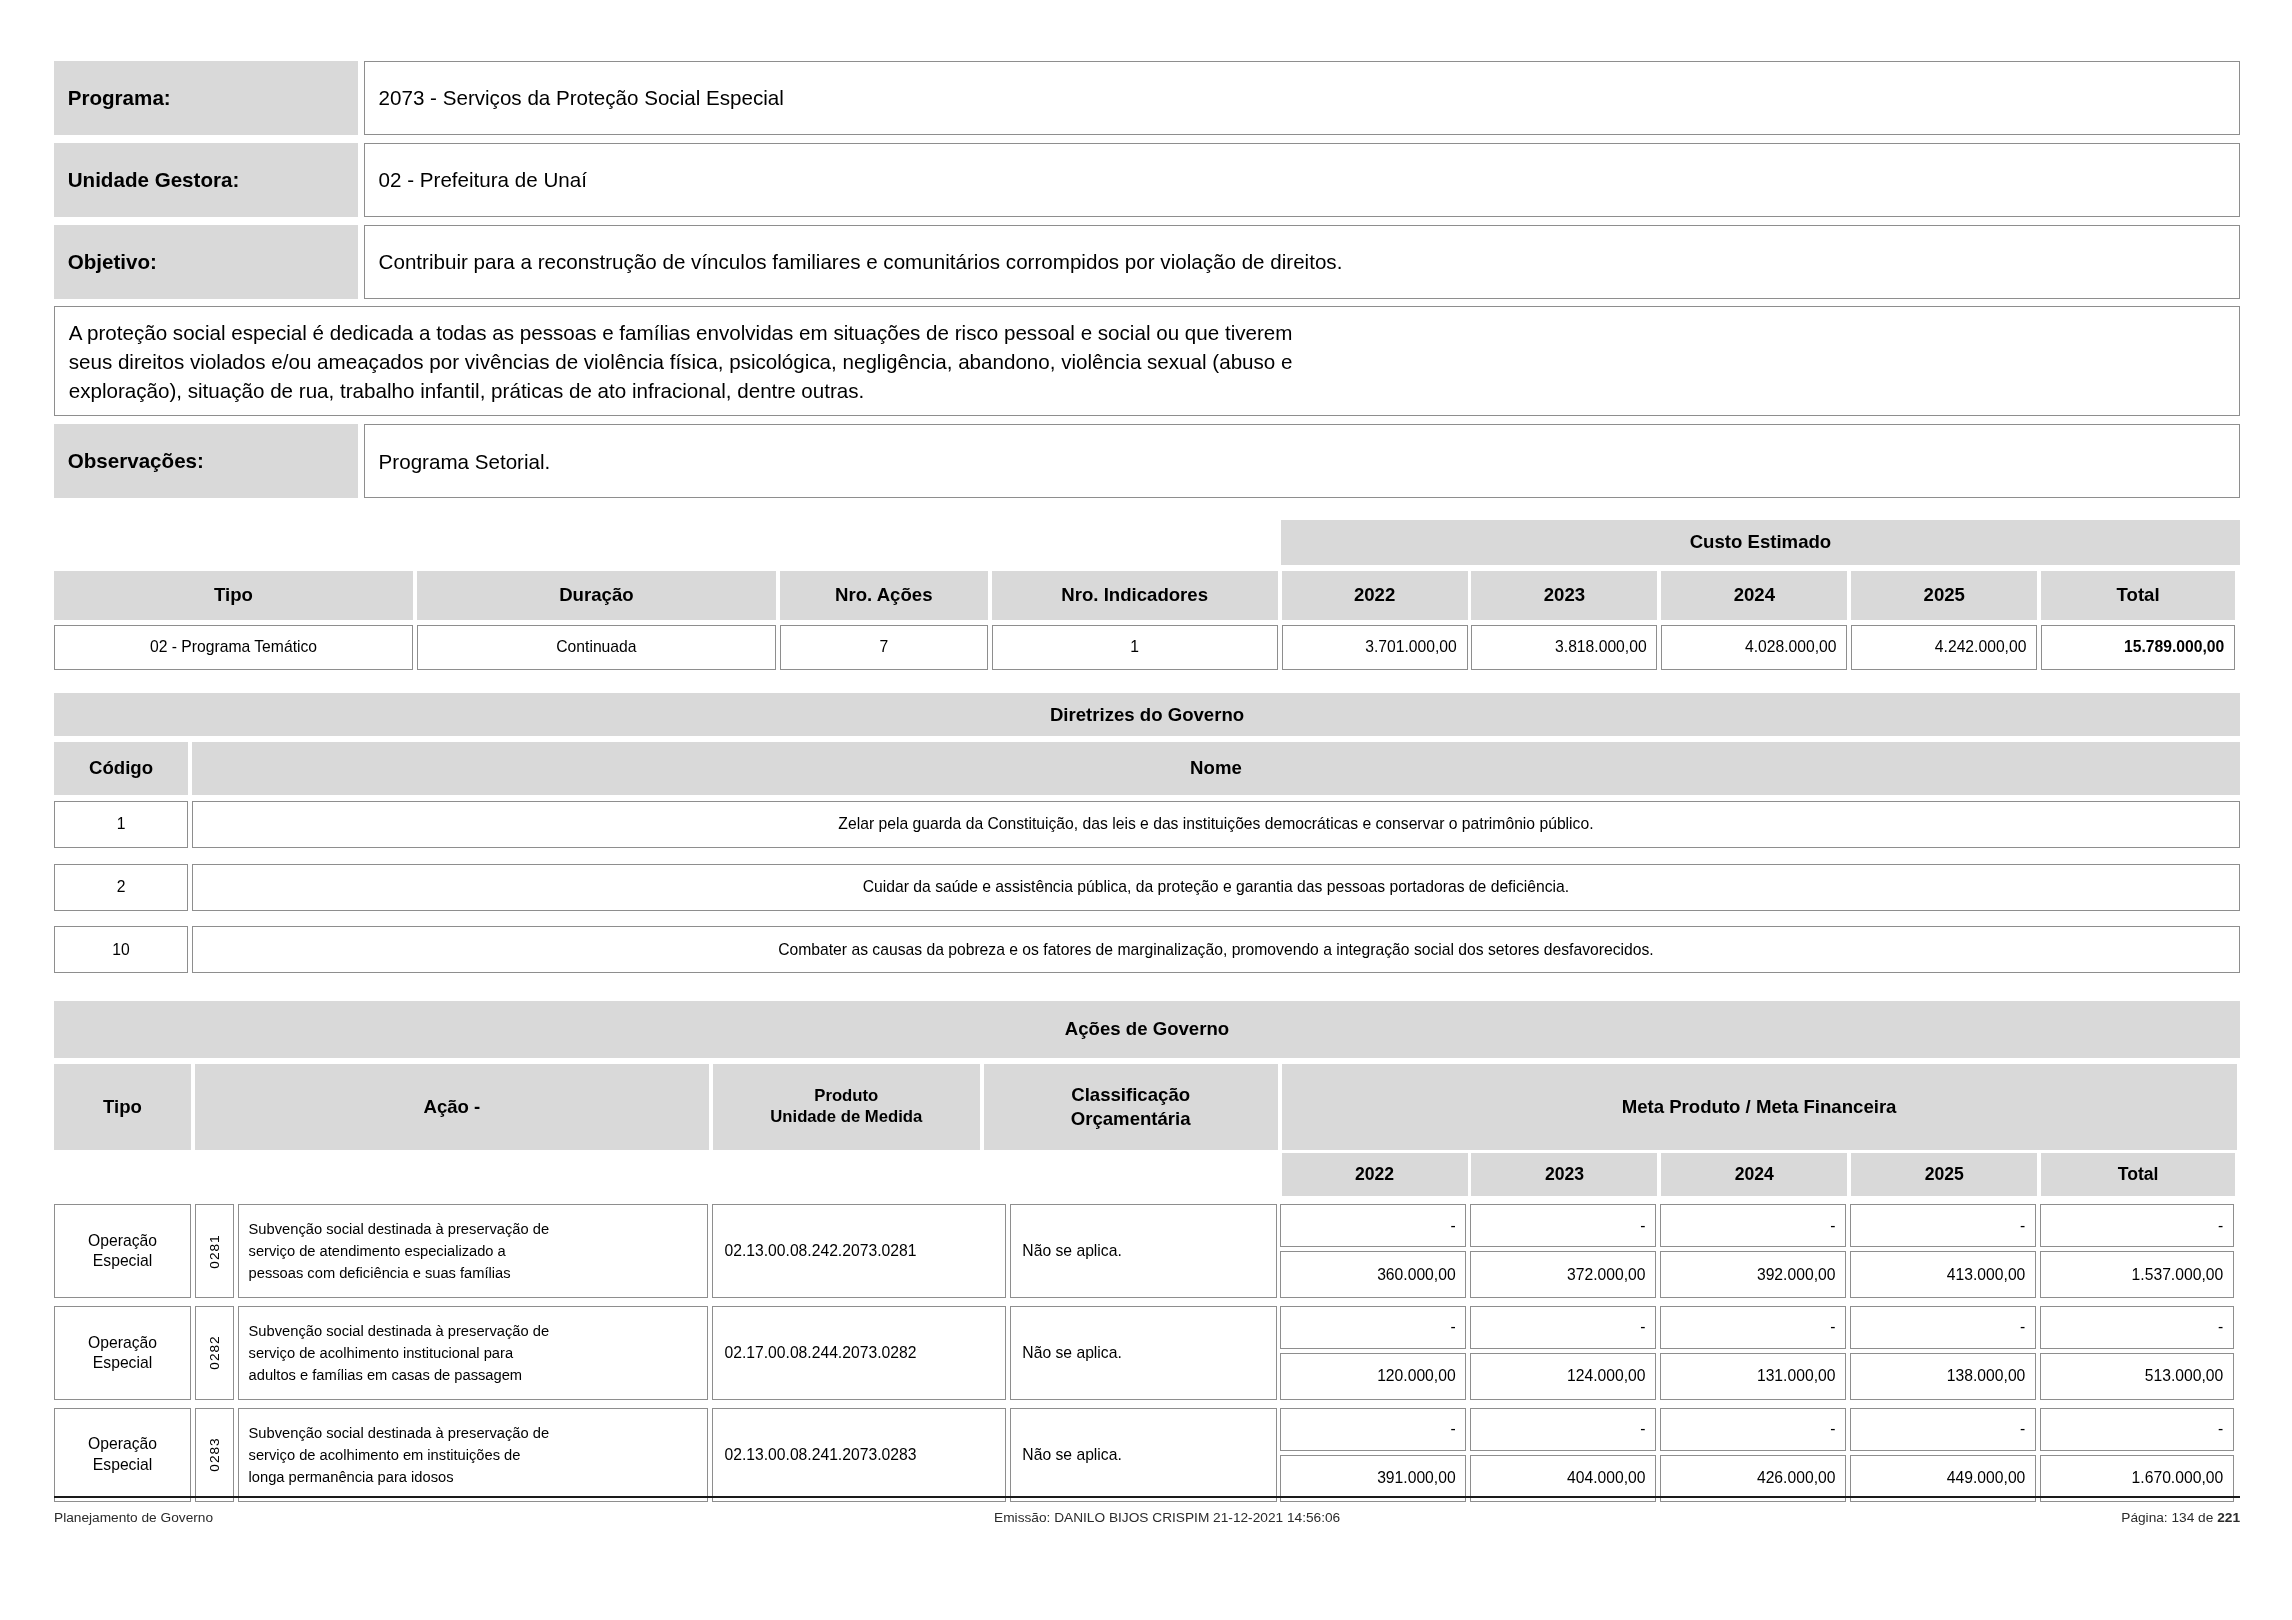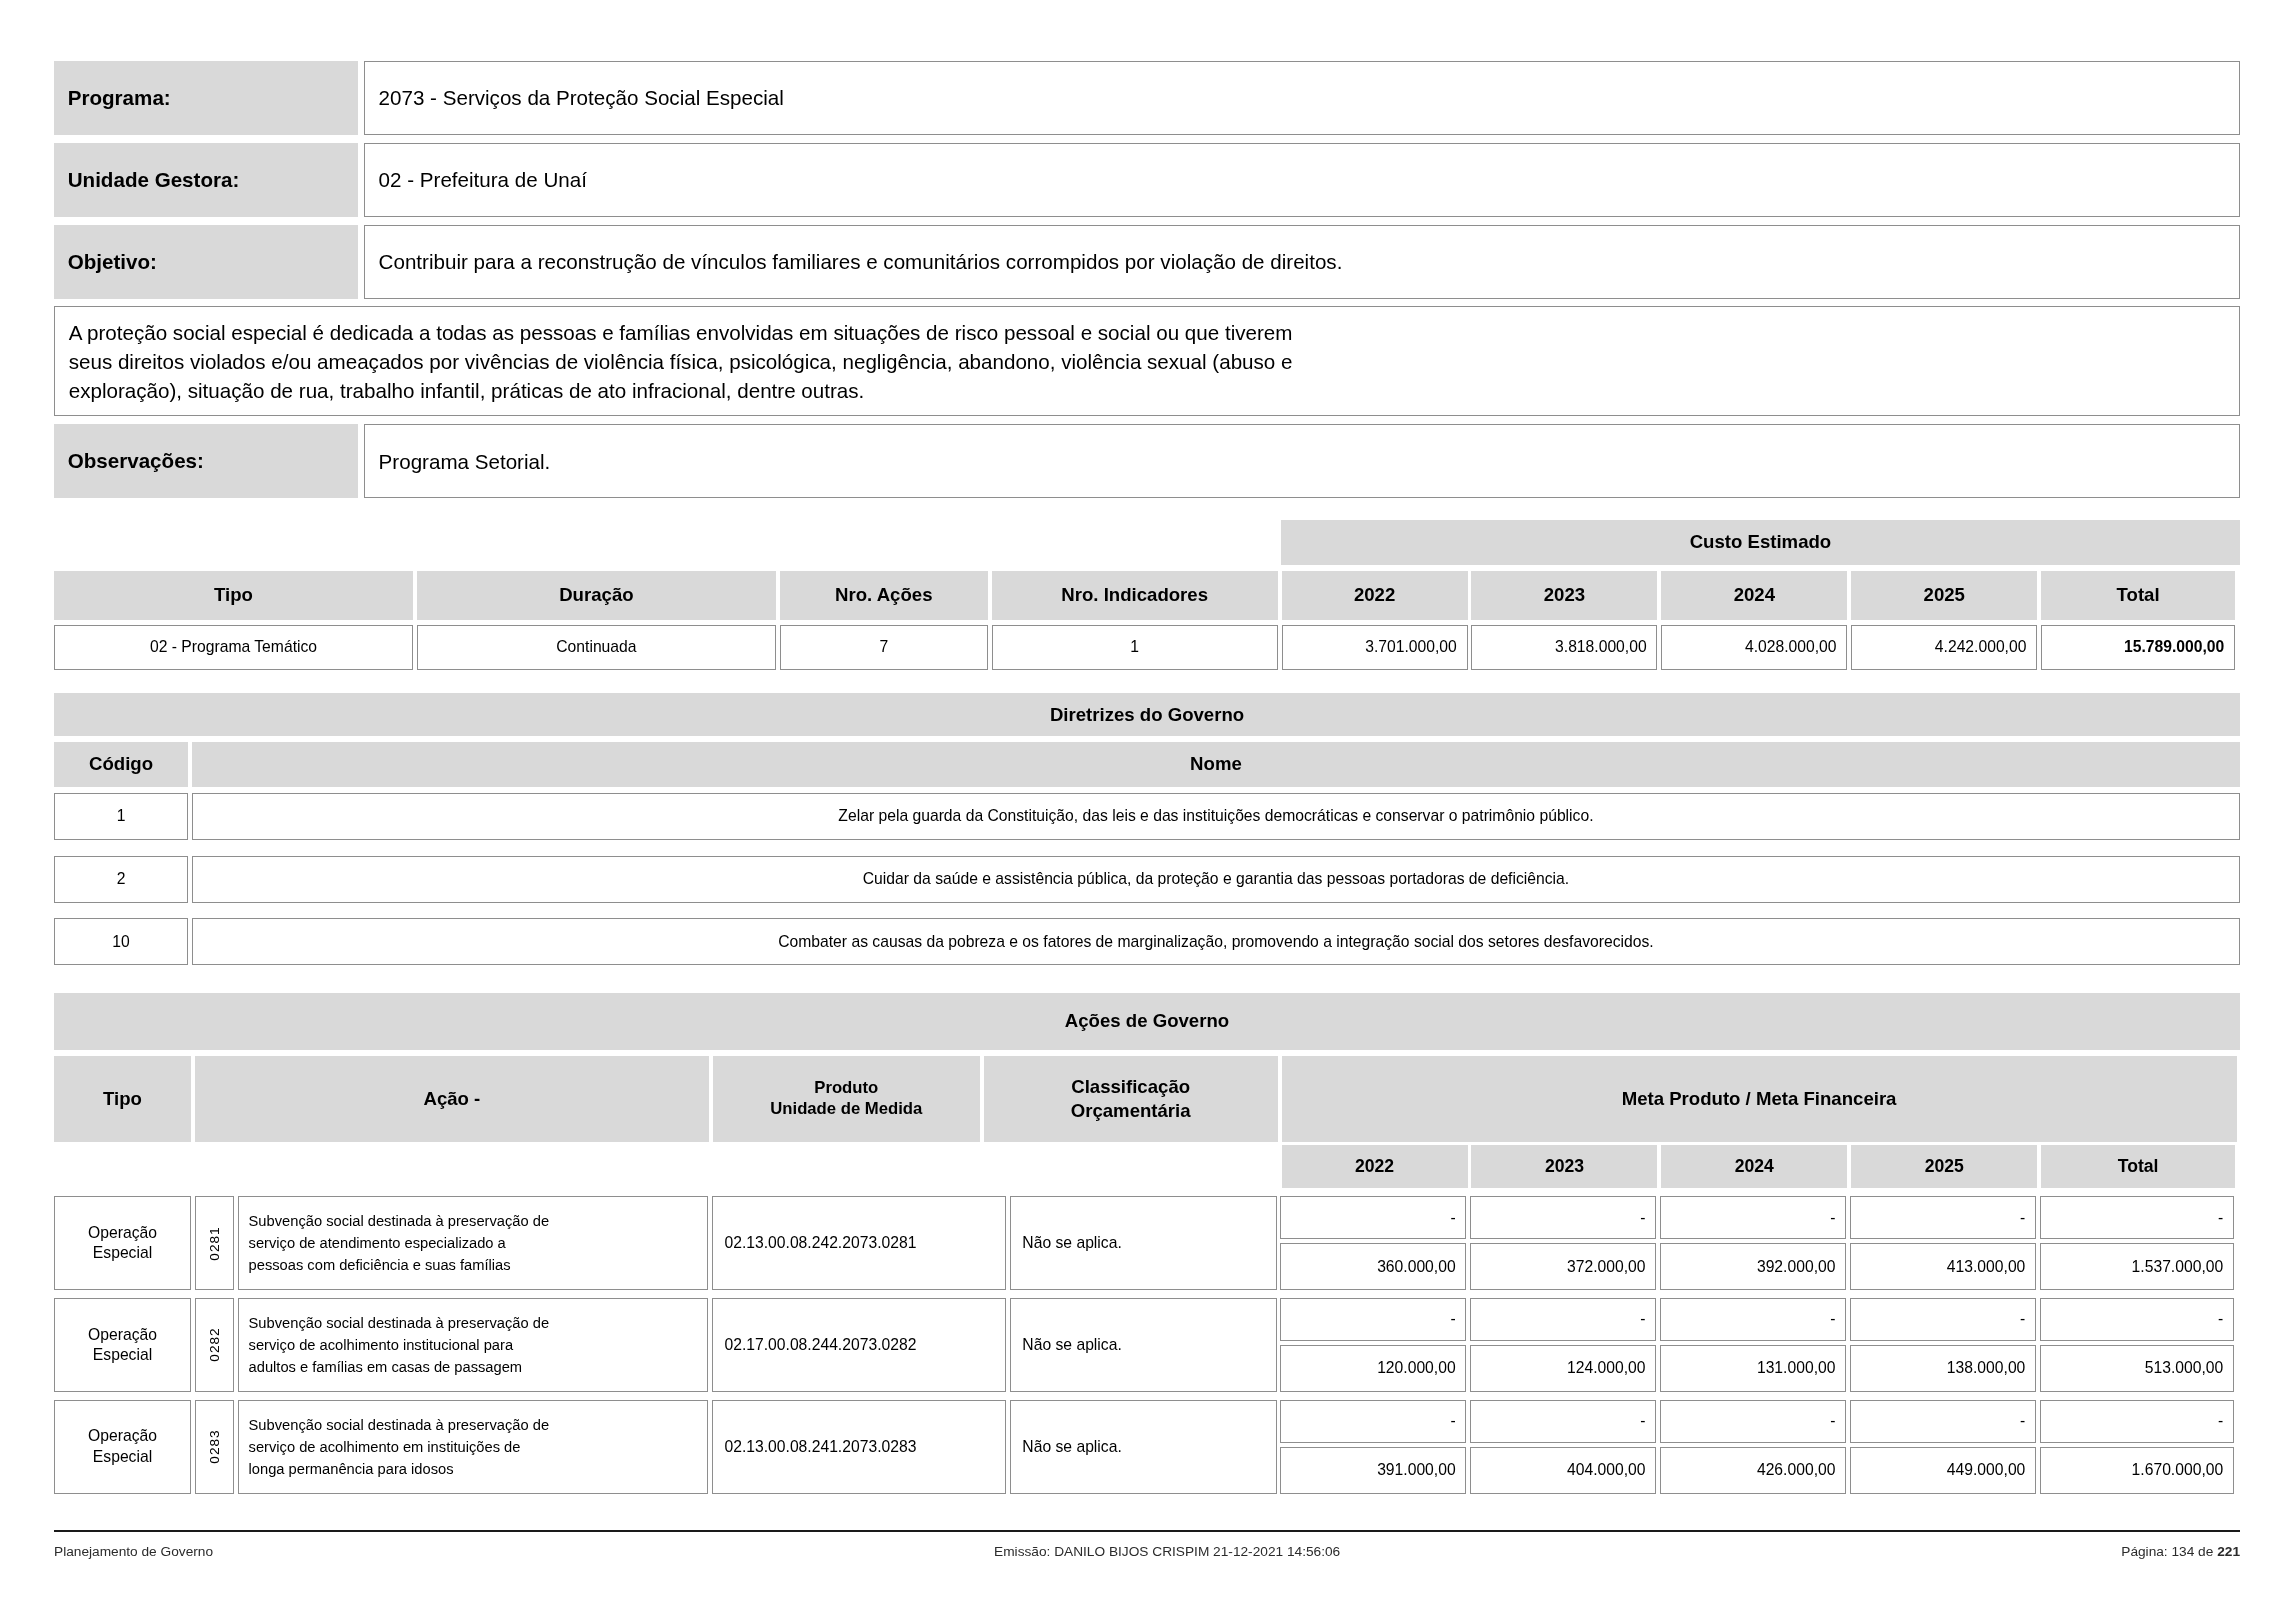--- a/index.html
+++ b/index.html
@@ -63,21 +63,21 @@
   }
   .custo .band { height: 45px; }
   .custo .hdr-row { margin-bottom: 4.9px; }
   .custo .hdr-row .hcell { height: 49px; font-size: 18.6px; }
   .custo .data-row .cell { height: 45px; font-size: 15.7px; }
 
   
   .diretrizes { margin-top: 23.5px; }
   .diretrizes .title { height: 43px; margin-bottom: 5.9px; }
   .diretrizes .dhdr { margin-bottom: 5.9px; }
-  .diretrizes .dhdr .hcell { height: 45px; font-size: 18.6px; }
+  .diretrizes .dhdr .hcell { height: 53px; font-size: 18.6px; }
   .diretrizes .drow { margin-bottom: 15.7px; }
   .diretrizes .drow .cell { height: 47px; font-size: 15.7px; }
 
   
   .acoes { margin-top: 27.4px; }
   .acoes .title { height: 57px; margin-bottom: 5.9px; }
   .acoes .ahdr { margin-bottom: 7.8px; }
   .acoes .ahdr .hcell { height: 86px; font-size: 18.6px; line-height: 1.25; }
   .acoes .ahdr .hcell.small { font-size: 16.7px; }
   .metablock { display: flex; flex-direction: column; gap: 3.9px; width: 955px; flex-shrink: 0; }
@@ -91,21 +91,21 @@
   .arow .codecell { justify-content: center; }
   .vert { transform: rotate(-90deg); white-space: nowrap; font-size: 13.7px; letter-spacing: 1px; }
   .arow .acao { font-size: 14.7px; line-height: 1.5; padding: 3.9px 9.8px; align-items: center; }
   .arow .clsf, .arow .prod { font-size: 15.7px; padding-left: 11.8px; }
   .finblock { display: flex; gap: 3.9px; width: 955px; flex-shrink: 0; }
   .fincol { display: flex; flex-direction: column; gap: 3.9px; }
   .fincol .fin-top { height: 43px; font-size: 15.7px; }
   .fincol .fin-bot { height: 47px; font-size: 15.7px; }
 
   
-  .footer { position: absolute; left: 54px; right: 53px; top: 1530px; }
+  .footer { position: absolute; left: 54px; right: 53px; top: 1496px; }
   .fline { border-top: 2px solid #1a1a1a; margin-bottom: 11.8px; }
   .ftr { display: flex; justify-content: space-between; font-size: 13.7px; color: #2b2b2b; }
 </style>
 </head>
 <body>
 
 <div class="page">
 
   <section>
     <div class="irow h76">

